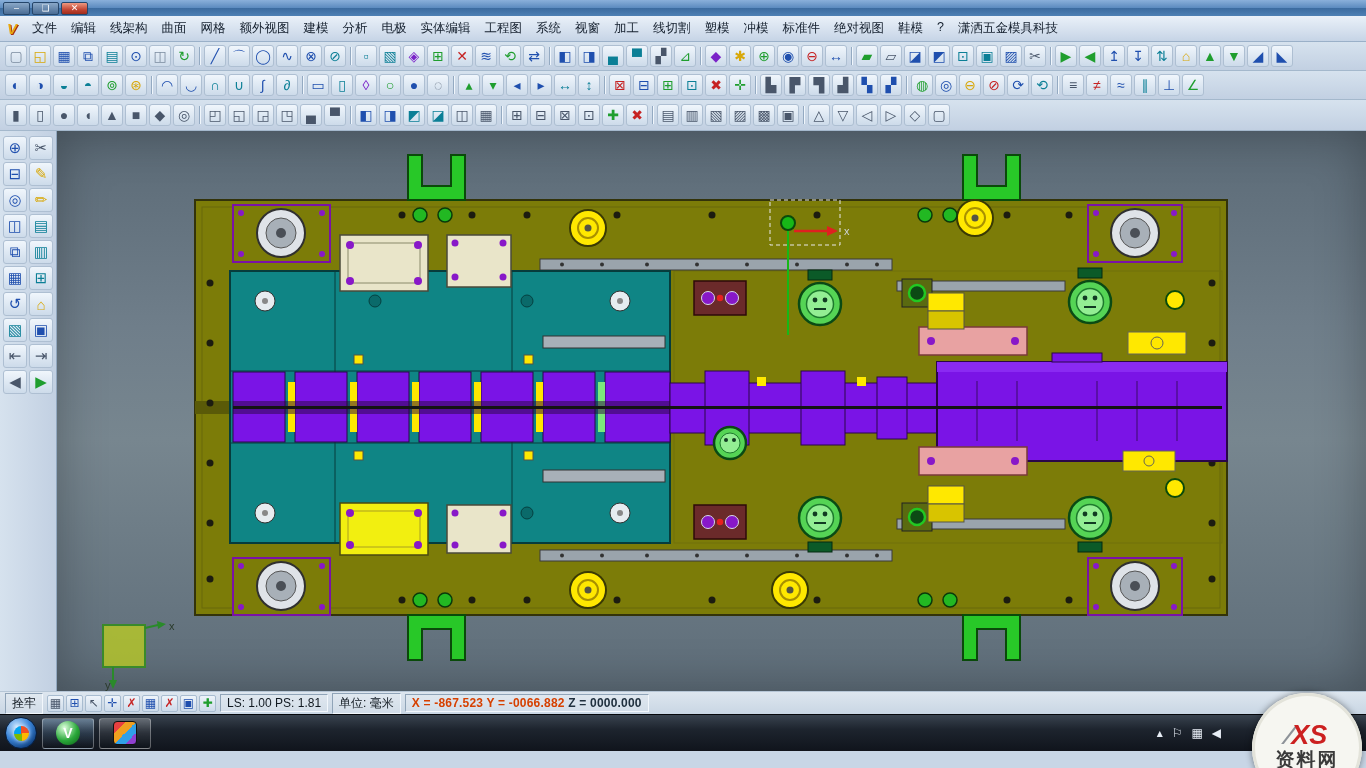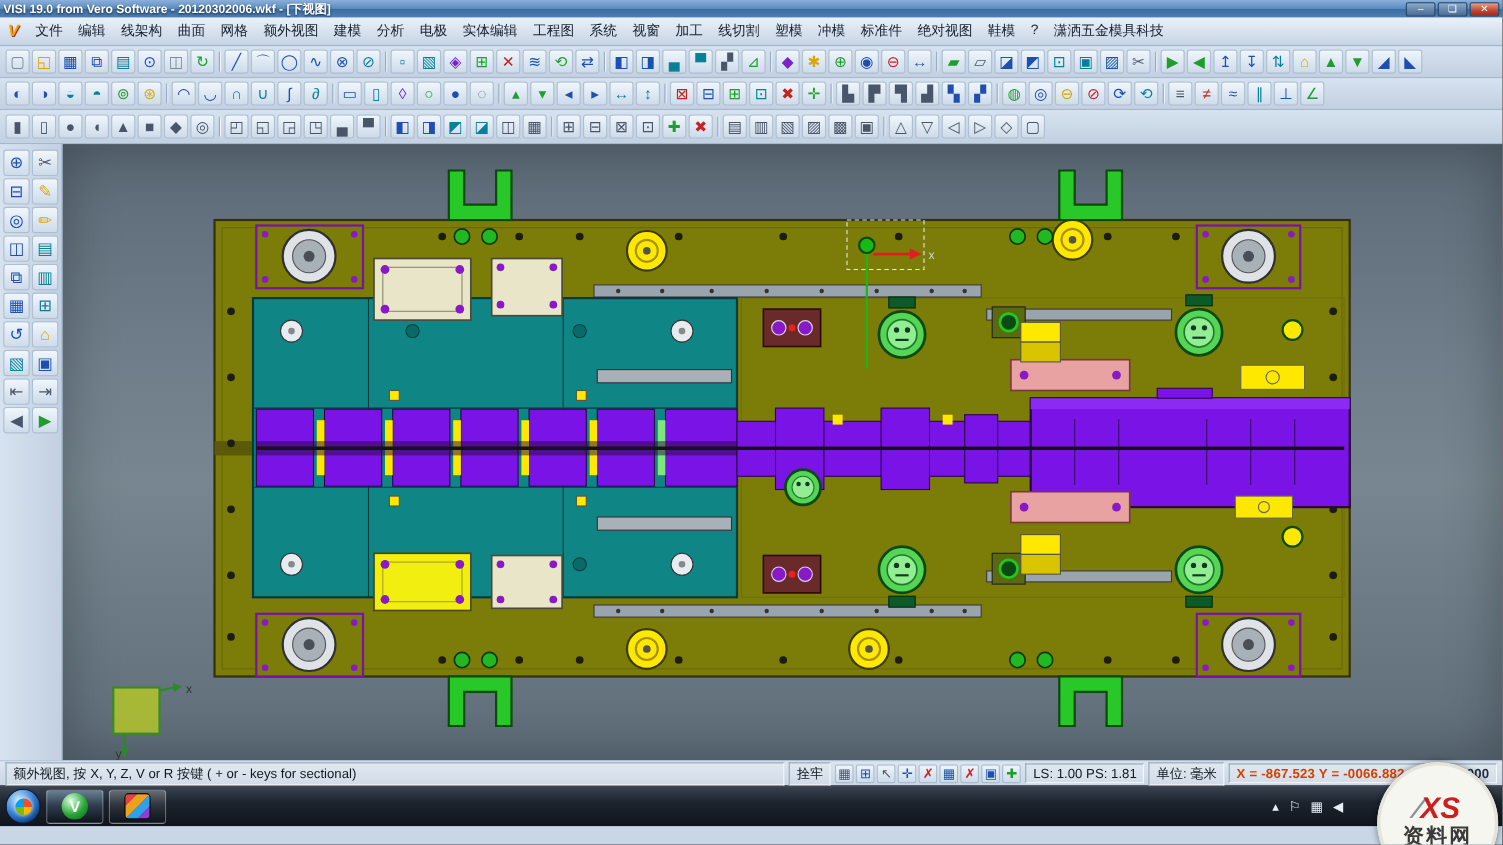--- a/index.html
+++ b/index.html
@@ -71,21 +71,20 @@
   .wm-logo{font-size:27px;font-weight:bold;font-style:italic;color:#cc2020;line-height:24px}
   .wm-logo .slash{color:#8d9298}
   .wm-text{font-size:19px;font-weight:bold;color:#3a3a3a;letter-spacing:2px}
 </style>
 </head>
 <body>
 
 <div class="screen">
 
   <div class="titlebar">
-    <div class="title">VISI 19.0  from Vero Software - 20120302006.wkf - [下视图]</div>
     <div class="win-controls">
       <div class="win-btn">–</div>
       <div class="win-btn">❏</div>
       <div class="win-btn close">✕</div>
     </div>
   </div>
 
   <div class="menubar">
     <span class="app-logo">V</span>
     <div id="menu-items" style="display:flex">
@@ -636,21 +635,20 @@
           <line x1="56" y1="536" x2="56" y2="550" stroke="#2a8a2a" stroke-width="2"></line>
           <polygon points="52,549 56,558 60,549" fill="#2a8a2a"></polygon>
           <text x="48" y="558" font-size="11" fill="#2a3a2a">y</text>
         </g>
       </svg>
     </div>
   </div>
 
 
   <div class="statusbar">
-    <div class="sb-cell sb-prompt">额外视图, 按 X, Y, Z, V or R 按键 ( + or - keys for sectional)</div>
     <div class="sb-cell">拴牢</div>
     <div id="status-icons" style="display:flex;gap:2px">
         <div class="st-icon" style="color: rgb(73, 86, 106);">▦</div>
         <div class="st-icon" style="color: rgb(31, 79, 174);">⊞</div>
         <div class="st-icon" style="color: rgb(73, 86, 106);">↖</div>
         <div class="st-icon" style="color: rgb(31, 79, 174);">✛</div>
         <div class="st-icon" style="color: rgb(198, 34, 34);">✗</div>
         <div class="st-icon" style="color: rgb(31, 79, 174);">▦</div>
         <div class="st-icon" style="color: rgb(198, 34, 34);">✗</div>
         <div class="st-icon" style="color: rgb(31, 79, 174);">▣</div>

